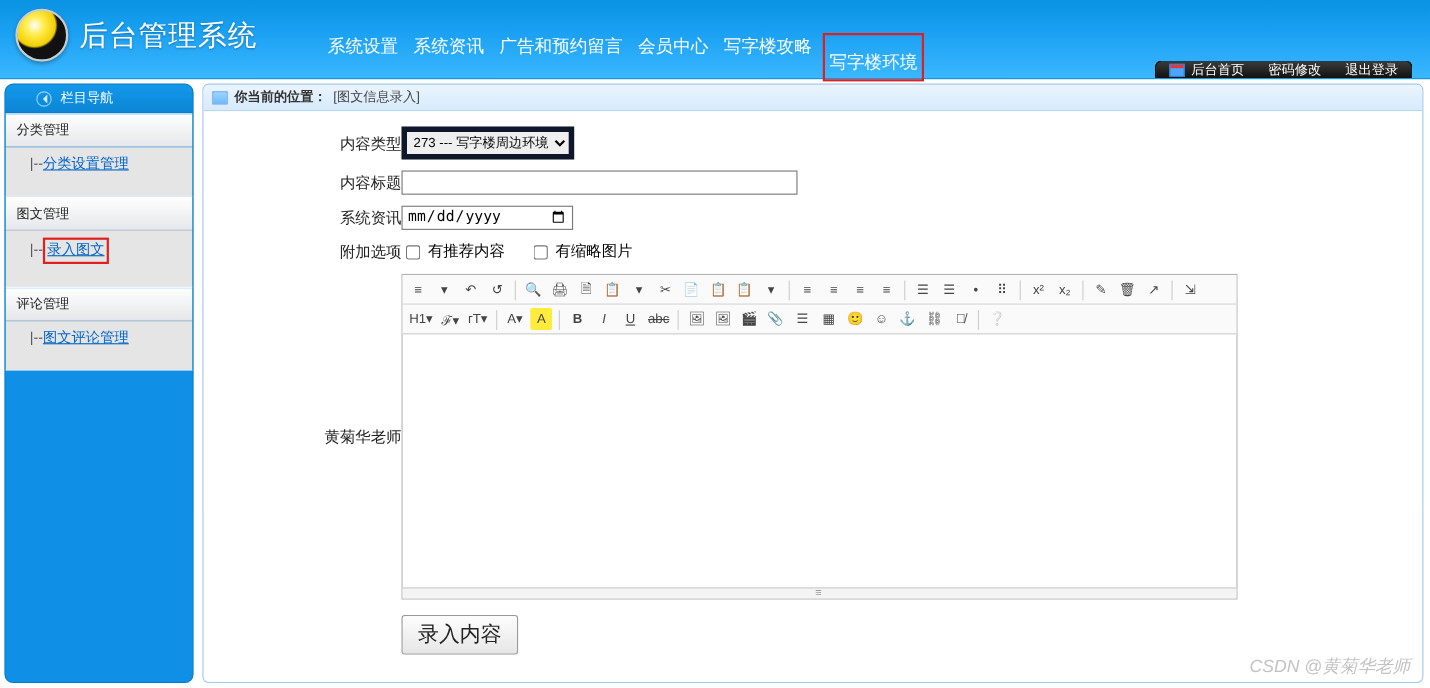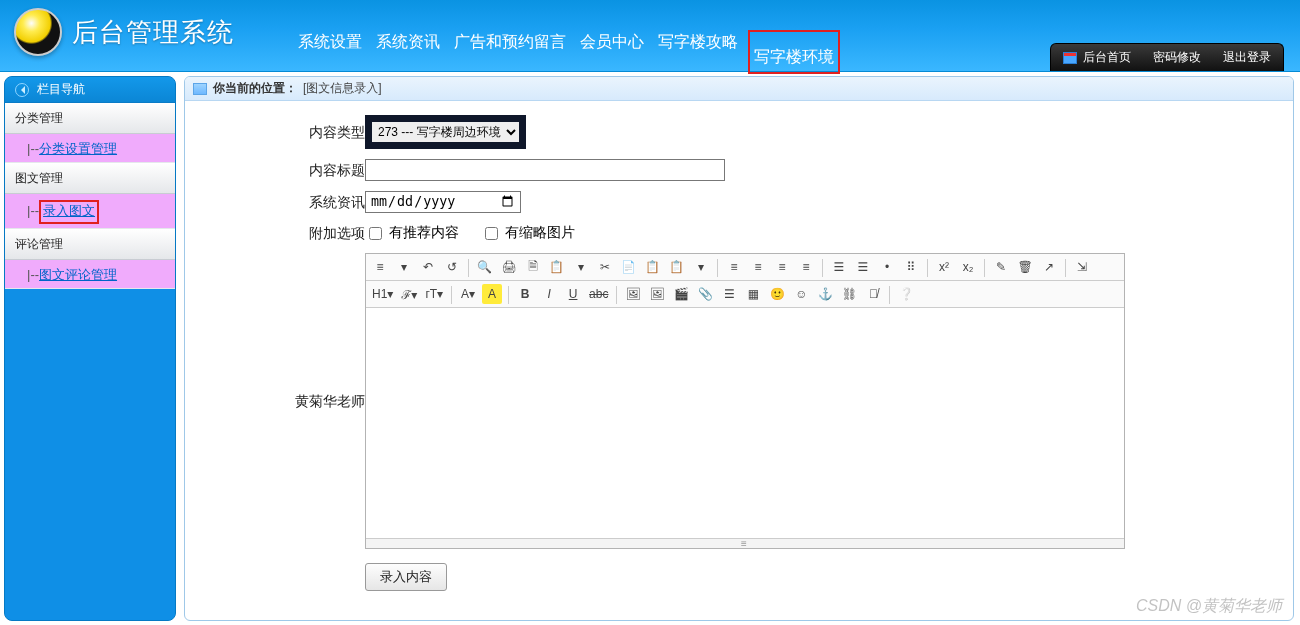--- a/index.html
+++ b/index.html
@@ -47,21 +47,21 @@
     padding: 15px 4px 4px;
     margin: -2px -4px -4px;
   }
   .top-right-bar {
     position: absolute; right: 16px; bottom: 0;
     background: linear-gradient(to bottom, #3a3a3a, #111);
     border: 1px solid #000;
     border-bottom: none;
     border-radius: 6px 6px 0 0;
     display: flex; align-items: center;
-    height: 28px;
+    height: 16px;
     padding: 0 12px;
     gap: 22px;
     font-size: 12px;
     color: #fff;
   }
   .top-right-bar .rb-item { display: flex; align-items: center; gap: 6px; white-space: nowrap; }
   .mini-icon {
     width: 14px; height: 12px;
     background: #49a7ff;
     border: 1px solid #2a7fd6;
@@ -85,43 +85,43 @@
     border-radius: 8px;
     margin: 4px 0 4px 4px;
     overflow: hidden;
     display: flex; flex-direction: column;
   }
   .sidebar-header {
     height: 26px;
     background: linear-gradient(to bottom, #1398ea, #0b86d5);
     color: #fff;
     display: flex; align-items: center; gap: 8px;
-    padding: 0 10px;
+    padding: 0 28px;
     font-size: 12px;
     border-bottom: 1px solid #0a7bc6;
   }
   .circ-arrow {
     width: 14px; height: 14px; border-radius: 50%;
     border: 1px solid #8fd4ff;
     display: flex; align-items: center; justify-content: center;
   }
   .circ-arrow::before {
     content: ""; border: 4px solid transparent; border-right-color: #cdefff;
     margin-right: 2px;
   }
   .side-group-hdr {
     background: linear-gradient(to bottom, #fefefe, #e5e7ea);
     border-top: 1px solid #fff;
     border-bottom: 1px solid #c8ccd2;
     color: #222; font-size: 12px;
     padding: 6px 10px;
   }
   .side-sub {
-    background: #f0abfc;
-    padding: 6px 10px 4px 22px;
+    background: #e5e5e5;
+    padding: 6px 10px 20px 22px;
     color: #0064c8;
     border-bottom: 1px solid #e5e8ec;
     font-size: 13px;
   }
   .side-sub .pre { color: #555; text-decoration: none; }
   .side-sub .lnk { text-decoration: underline; }
   .side-mark {
     border: 2px solid #e02020;
     display: inline-block;
     padding: 0 2px 2px;
@@ -159,21 +159,21 @@
   .frow { display: flex; align-items: center; margin-bottom: 10px; }
   .frow.top { align-items: flex-start; }
   .flabel {
     width: 170px; text-align: right;
     padding-left: 48px;
     font-size: 14px; color: #222;
     padding-top: 2px;
   }
   .fctrl select {
     font-size: 12px; padding: 2px 2px; min-width: 150px;
-    border: 7px solid #0f172a; background: #efefef;
+    border: 5px solid #0f172a; background: #efefef;
   }
   .fctrl input[type=text] {
     width: 360px; height: 22px;
     border: 1px solid #777; padding: 1px 4px;
   }
   .fctrl input[type=date] {
     width: 156px; height: 22px;
     border: 1px solid #777; padding: 0 4px;
     background: #fff;
   }
@@ -205,21 +205,21 @@
     height: 10px; border-top: 1px solid #ccc;
     background: #f4f4f4;
     display: flex; align-items: center; justify-content: center;
     color: #999; font-size: 10px; letter-spacing: 2px;
   }
   .submit-btn {
     margin-top: 14px;
     padding: 4px 14px;
     background: linear-gradient(#fdfdfd,#e6e6e6);
     border: 1px solid #999; border-radius: 3px;
-    font-size: 13px; color: #222;
+    font-size: 19px; color: #222;
   }
   
   .watermark {
     position: absolute; right: 18px; bottom: 8px;
     color: rgba(120,120,120,.45);
     font-size: 16px; font-style: italic;
     pointer-events: none;
     margin-top: 30px;
   }
   .yellow { background: #ffeb3b; padding: 0 2px; }

